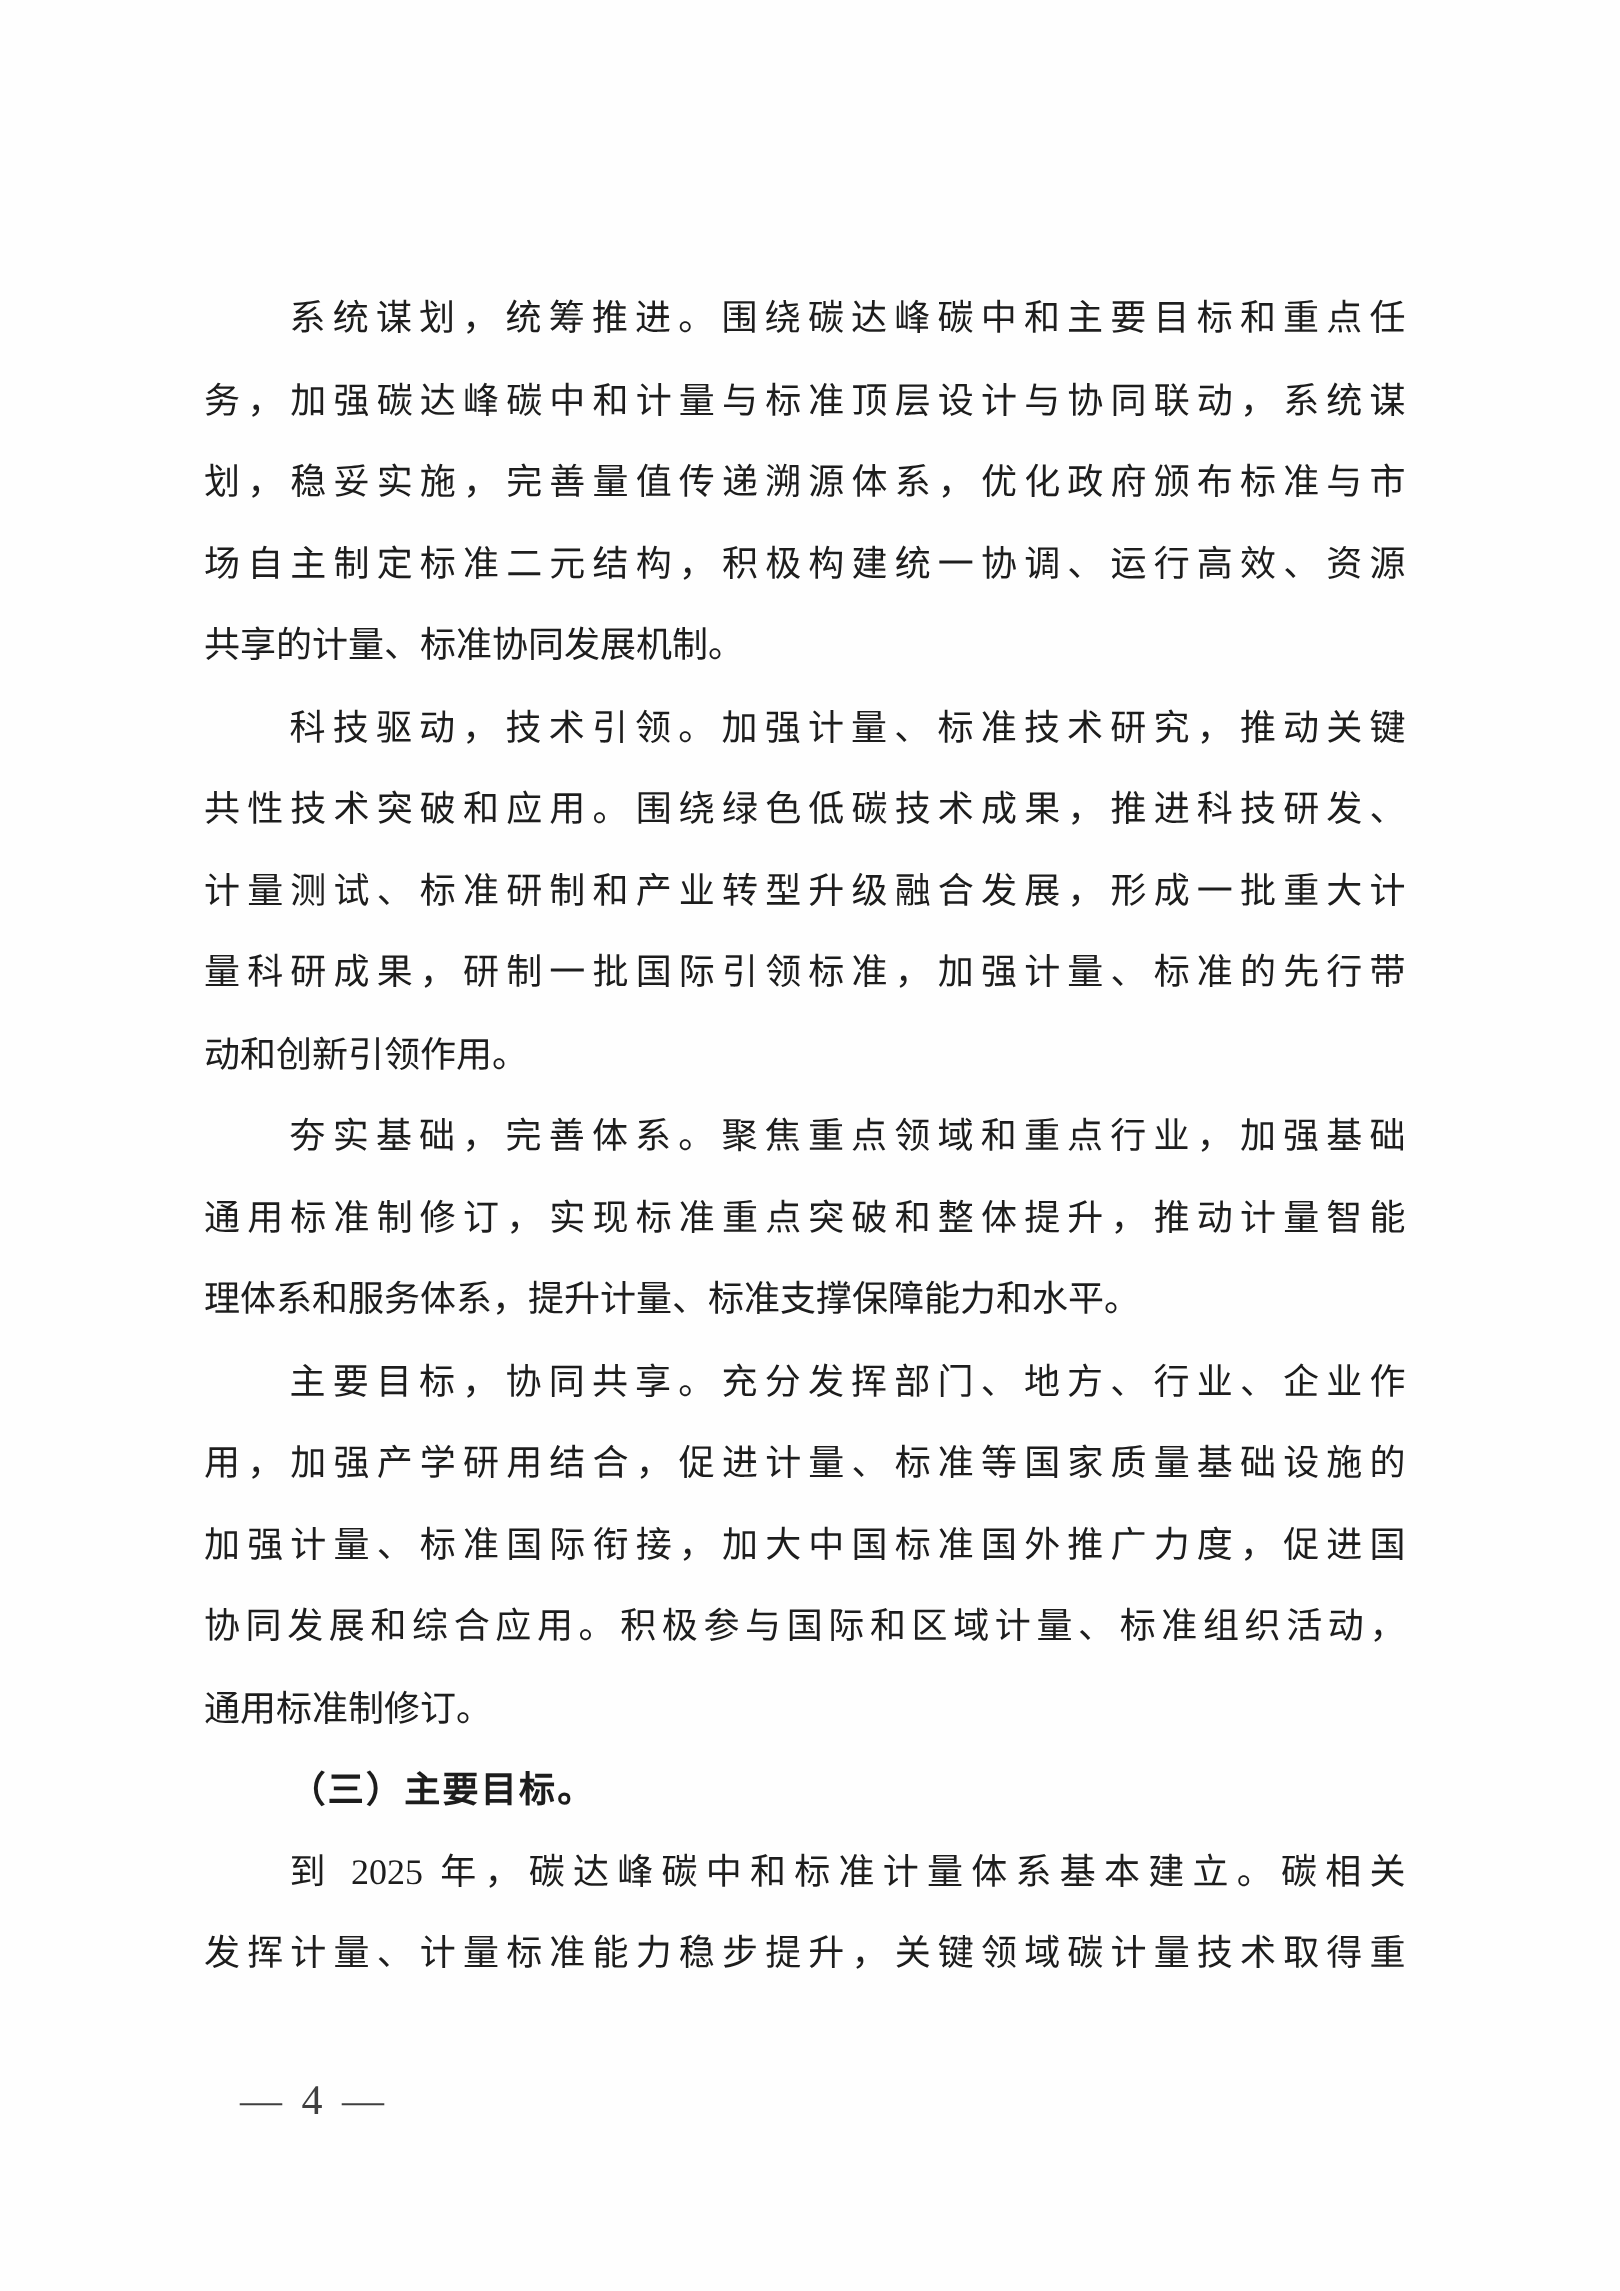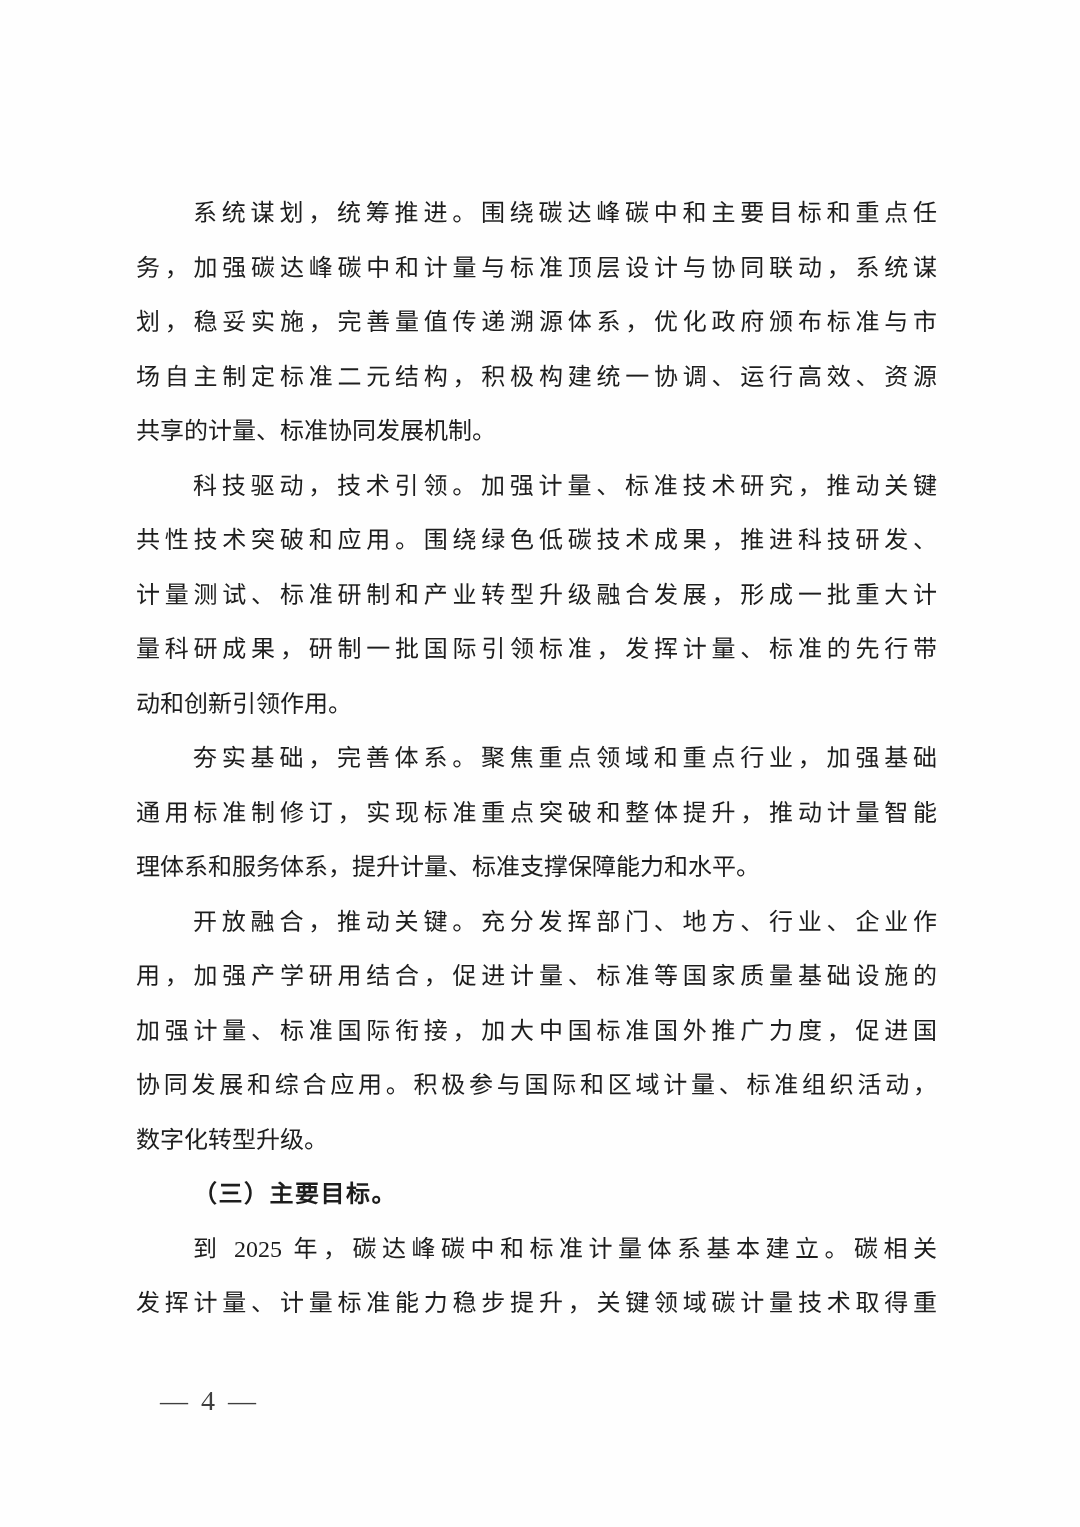--- a/index.html
+++ b/index.html
@@ -59,30 +59,30 @@
 <div class="page">
   <main class="doc-body">
       <div class="line indent">系统谋划，统筹推进。围绕碳达峰碳中和主要目标和重点任</div>
       <div class="line">务，加强碳达峰碳中和计量与标准顶层设计与协同联动，系统谋</div>
       <div class="line">划，稳妥实施，完善量值传递溯源体系，优化政府颁布标准与市</div>
       <div class="line">场自主制定标准二元结构，积极构建统一协调、运行高效、资源</div>
       <div class="line last">共享的计量、标准协同发展机制。</div>
       <div class="line indent">科技驱动，技术引领。加强计量、标准技术研究，推动关键</div>
       <div class="line">共性技术突破和应用。围绕绿色低碳技术成果，推进科技研发、</div>
       <div class="line">计量测试、标准研制和产业转型升级融合发展，形成一批重大计</div>
-      <div class="line">量科研成果，研制一批国际引领标准，发挥计量、标准的先行带</div>
+      <div class="line">量科研成果，研制一批国际引领标准，加强计量、标准的先行带</div>
       <div class="line last">动和创新引领作用。</div>
       <div class="line indent">夯实基础，完善体系。聚焦重点领域和重点行业，加强基础</div>
       <div class="line">通用标准制修订，实现标准重点突破和整体提升，推动计量智能</div>
       <div class="line last">理体系和服务体系，提升计量、标准支撑保障能力和水平。</div>
-      <div class="line indent">开放融合，推动关键。充分发挥部门、地方、行业、企业作</div>
+      <div class="line indent">主要目标，协同共享。充分发挥部门、地方、行业、企业作</div>
       <div class="line">用，加强产学研用结合，促进计量、标准等国家质量基础设施的</div>
       <div class="line">加强计量、标准国际衔接，加大中国标准国外推广力度，促进国</div>
       <div class="line">协同发展和综合应用。积极参与国际和区域计量、标准组织活动，</div>
-      <div class="line last">数字化转型升级。</div>
+      <div class="line last">通用标准制修订。</div>
       <div class="line indent last heading">（三）主要目标。</div>
       <div class="line indent">到 2025 年，碳达峰碳中和标准计量体系基本建立。碳相关</div>
       <div class="line">发挥计量、计量标准能力稳步提升，关键领域碳计量技术取得重</div>
     </main>
   <div class="footer">
     <span>— 4 —</span>
   </div>
 </div>
 
 </body></html>

